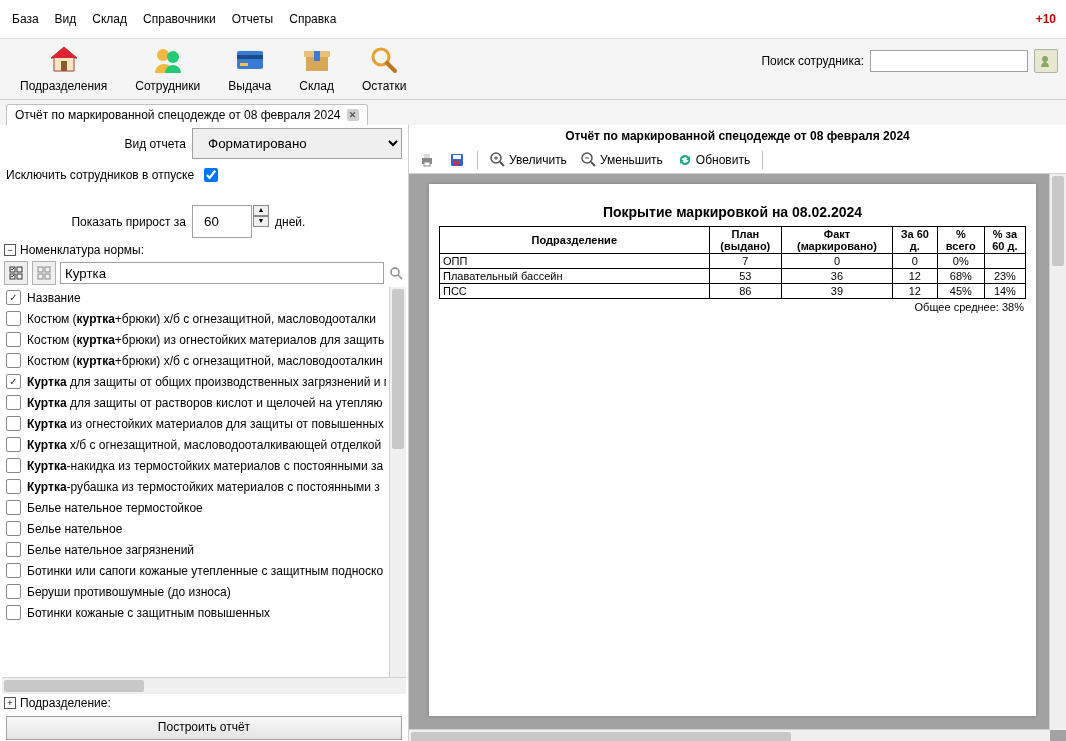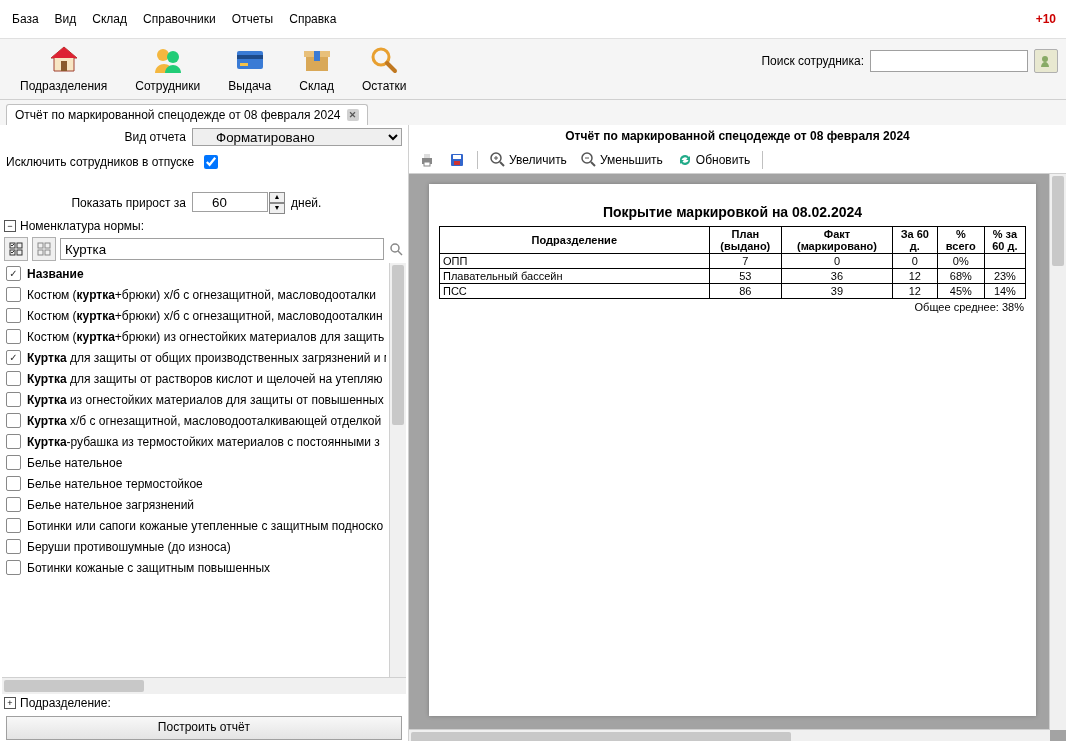--- a/index.html
+++ b/index.html
@@ -16,21 +16,21 @@
 .search-emp .sbtn{width:22px;height:22px;border:1px solid #b0b0b0;background:#e8e8d0;border-radius:2px;display:flex;align-items:center;justify-content:center}
 .tabbar{padding:4px 6px 0;background:#f5f5f5}
 .tab{display:inline-flex;align-items:center;gap:6px;padding:3px 8px;background:#fff;border:1px solid #c0c0c0;border-bottom:none;border-radius:3px 3px 0 0}
 .tab .close{width:12px;height:12px;border-radius:2px;background:#d0d0d0;color:#555;display:flex;align-items:center;justify-content:center;font-size:9px;font-weight:bold}
 .workarea{display:flex;height:calc(741px - 18px - 78px - 24px);background:#fff}
 .left-pane{width:408px;display:flex;flex-direction:column;border-right:1px solid #d0d0d0}
 .right-pane{flex:1;display:flex;flex-direction:column;position:relative}
 .left-inner{flex:1;overflow:hidden;display:flex;flex-direction:column}
 .form-row{display:flex;align-items:center;padding:3px 6px}
 .form-row .lbl{width:180px;text-align:right;padding-right:6px}
-.form-row select,.form-row input[type=text]{border:1px solid #a0a0a0;height:18px;padding:0 19px}
+.form-row select,.form-row input[type=text]{border:1px solid #a0a0a0;height:31px;padding:0 11px}
 .form-row select{width:210px}
 .chk{width:14px;height:14px}
 .spin{display:inline-flex;align-items:flex-start}
 .spin input{width:36px;text-align:left}
 .spin .arrows{display:flex;flex-direction:column;margin-left:1px}
 .spin .arrows span{width:14px;height:9px;border:1px solid #888;background:#f0f0f0;font-size:7px;line-height:7px;text-align:center;cursor:pointer}
 .section-hdr{display:flex;align-items:center;gap:4px;padding:2px 4px;font-weight:normal}
 .section-hdr .box{width:10px;height:10px;border:1px solid #555;display:inline-flex;align-items:center;justify-content:center;font-size:9px;line-height:9px}
 .nom-tools{display:flex;align-items:center;gap:4px;padding:2px 4px}
 .nom-tools .ibtn{width:22px;height:22px;border:1px solid #b0b0b0;background:#f0f0f0;display:flex;align-items:center;justify-content:center}
@@ -203,61 +203,65 @@
             <svg width="14" height="14" viewBox="0 0 14 14">
               <circle cx="6" cy="6" r="4" fill="none" stroke="#888" stroke-width="1.5"></circle>
               <line x1="9" y1="9" x2="13" y2="13" stroke="#888" stroke-width="1.5"></line>
             </svg>
           </span>
       </div>
       <div class="list">
         <div class="list-inner" id="nom-list">
             <div class="list-row">
               <span class="cb">✓</span>
-              <span class="txt" style="font-weight:bold">Название</span>
+              <span class="txt" style="font-weight:normal">Название</span>
             </div>
             <div class="list-row">
               <span class="cb"></span>
               <span class="txt">Костюм  (<b>куртка</b>+брюки) х/б с огнезащитной, масловодооталки</span>
             </div>
             <div class="list-row">
               <span class="cb"></span>
+              <span class="txt">Костюм (<b>куртка</b>+брюки) из огнестойких материалов для защить</span>
+            </div>
+            <div class="list-row">
+              <span class="cb"></span>
               <span class="txt">Костюм (<b>куртка</b>+брюки) х/б с огнезащитной, масловодооталкин</span>
-            </div>
-            <div class="list-row">
-              <span class="cb"></span>
-              <span class="txt">Костюм (<b>куртка</b>+брюки) из огнестойких материалов для защить</span>
             </div>
             <div class="list-row">
               <span class="cb">✓</span>
               <span class="txt"><b>Куртка</b> для защиты от общих производственных загрязнений и м</span>
             </div>
             <div class="list-row">
               <span class="cb"></span>
               <span class="txt"><b>Куртка</b> для защиты от растворов кислот и щелочей на утепляю</span>
             </div>
             <div class="list-row">
               <span class="cb"></span>
               <span class="txt"><b>Куртка</b> из огнестойких материалов для защиты от повышенных</span>
             </div>
             <div class="list-row">
               <span class="cb"></span>
               <span class="txt"><b>Куртка</b> х/б с огнезащитной, масловодооталкивающей отделкой</span>
             </div>
             <div class="list-row">
               <span class="cb"></span>
+              <span class="txt"><b>Куртка</b>-накидка из термостойких материалов с постоянными за</span>
+            </div>
+            <div class="list-row">
+              <span class="cb"></span>
               <span class="txt"><b>Куртка</b>-рубашка из термостойких материалов с постоянными з</span>
             </div>
             <div class="list-row">
               <span class="cb"></span>
+              <span class="txt">Белье нательное термостойкое</span>
+            </div>
+            <div class="list-row">
+              <span class="cb"></span>
               <span class="txt">Белье нательное</span>
-            </div>
-            <div class="list-row">
-              <span class="cb"></span>
-              <span class="txt">Белье нательное термостойкое</span>
             </div>
             <div class="list-row">
               <span class="cb"></span>
               <span class="txt">Белье нательное загрязнений</span>
             </div>
             <div class="list-row">
               <span class="cb"></span>
               <span class="txt">Ботинки или сапоги кожаные утепленные с защитным подноско</span>
             </div>
             <div class="list-row">

